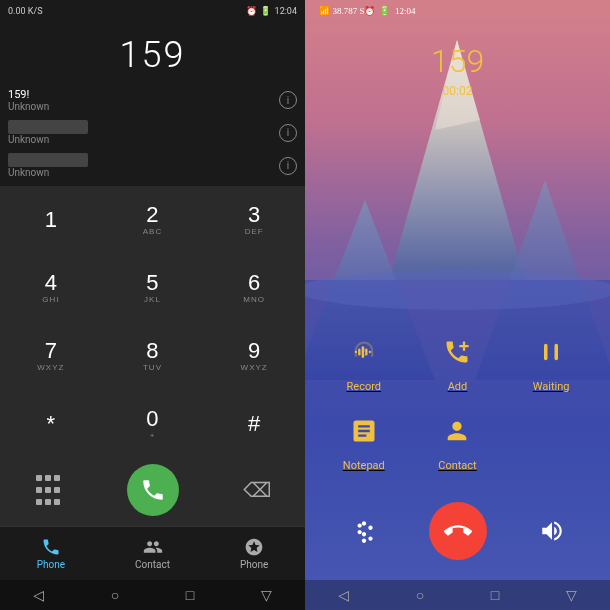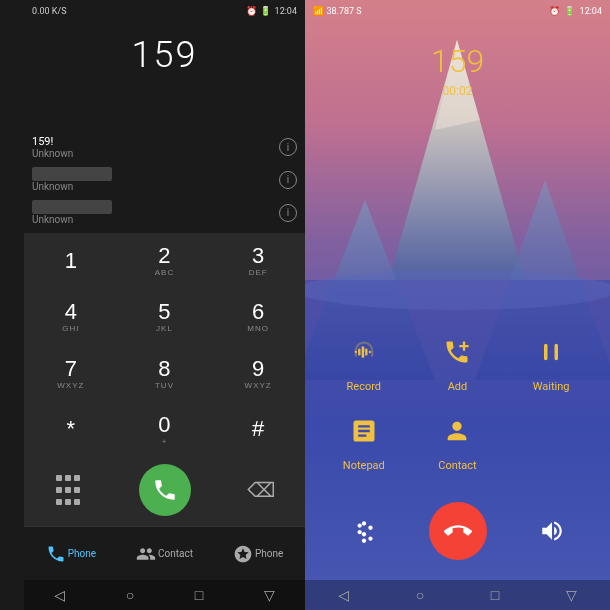--- a/index.html
+++ b/index.html
@@ -13,21 +13,20 @@
     }
 
     
     .left-panel {
       width: 305px;
       height: 610px;
       background: #1a1a1a;
       display: flex;
       flex-direction: column;
       position: relative;
-      padding-left: 24px;
     }
 
     .status-bar-left {
       display: flex;
       justify-content: space-between;
       align-items: center;
       padding: 4px 8px;
       height: 22px;
       background: #1a1a1a;
     }
@@ -47,21 +46,20 @@
       font-size: 36px;
       color: #fff;
       font-weight: 300;
       letter-spacing: 2px;
     }
 
     .recent-calls {
       flex: 0 0 auto;
       padding: 0 8px;
       margin-bottom: 4px;
-      margin-top: 47px;
     }
     .recent-call-item {
       display: flex;
       align-items: center;
       justify-content: space-between;
       padding: 4px 0;
     }
     .recent-call-info {
       display: flex;
       flex-direction: column;
@@ -179,20 +177,21 @@
     
     .bottom-nav-left {
       display: flex;
       background: #1a1a1a;
       border-top: 1px solid #333;
       height: 54px;
     }
     .nav-item {
       flex: 1;
       display: flex;
+      flex-direction: column;
       align-items: center;
       justify-content: center;
       cursor: pointer;
       gap: 2px;
     }
     .nav-item svg {
       width: 20px;
       height: 20px;
     }
     .nav-item span {
@@ -238,24 +237,25 @@
     .mountain-bg {
       position: absolute;
       top: 0; left: 0; right: 0; bottom: 0;
       z-index: 1;
     }
 
     .status-bar-right {
       position: relative;
       z-index: 10;
       display: flex;
-      justify-content: space-between;
-      align-items: center;
-      padding: 4px 8px;
+      justify-content: flex-start;
+      align-items: center;
+      padding: 4px 14px;
       height: 22px;
+      font-family: Liberation Serif, serif;
     }
     .status-bar-right span {
       font-size: 9px;
       color: #fff;
     }
 
     .call-info {
       position: relative;
       z-index: 10;
       text-align: center;
@@ -281,20 +281,21 @@
       padding: 20px 16px;
       margin-top: auto;
     }
     .ctrl-btn {
       display: flex;
       flex-direction: column;
       align-items: center;
       justify-content: center;
       gap: 6px;
       cursor: pointer;
+      text-decoration: underline;
     }
     .ctrl-icon {
       width: 44px;
       height: 44px;
       display: flex;
       align-items: center;
       justify-content: center;
     }
     .ctrl-icon svg {
       width: 28px;

